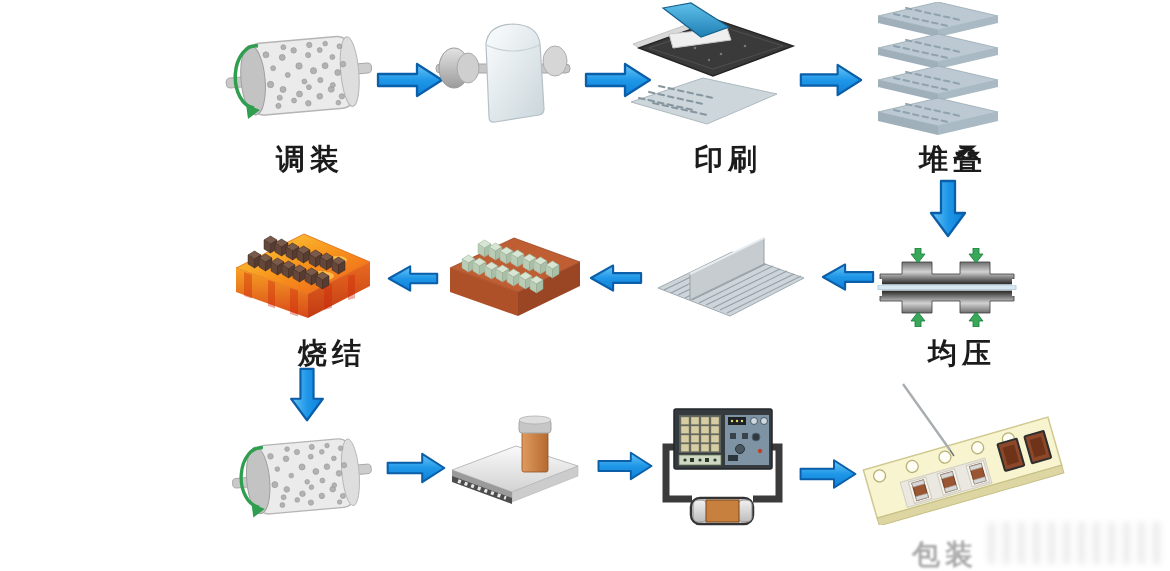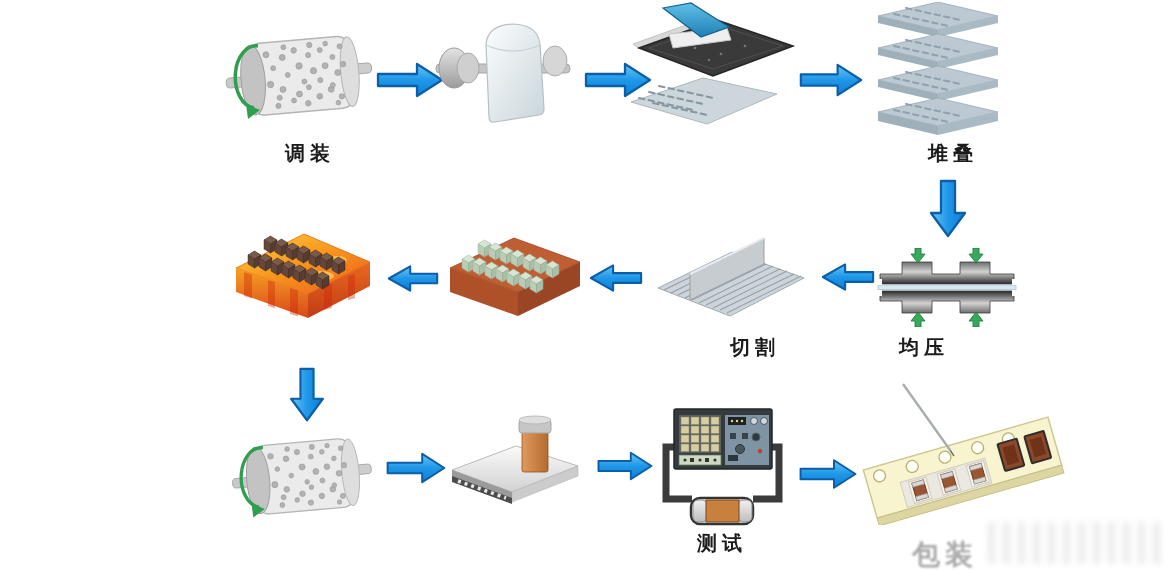--- a/index.html
+++ b/index.html
@@ -1,19 +1,19 @@
 <!DOCTYPE html>
 <html><head>
 <meta charset="utf-8">
 <style>
   html,body{margin:0;padding:0;background:#fff;}
   .canvas{position:relative;width:1170px;height:571px;background:#ffffff;overflow:hidden;
           font-family:"Liberation Serif","DejaVu Serif",serif;}
   .abs{position:absolute;}
-  .lbl{position:absolute;text-align:center;font-weight:700;font-size:20px;color:#1b1b1b;
+  .lbl{position:absolute;text-align:center;font-weight:700;font-size:29px;color:#1b1b1b;
        letter-spacing:5px;white-space:nowrap;}
   .lbl.tight{letter-spacing:2px;}
   .lbl.faded{opacity:.38;filter:blur(.8px);font-size:28px;}
   .smear{position:absolute;left:988px;top:522px;width:180px;height:42px;opacity:.5;
          background:repeating-linear-gradient(90deg,rgba(125,125,125,.30) 0 7px,rgba(255,255,255,0) 7px 15px);
          filter:blur(3px);border-radius:4px;}
   svg{display:block;width:100%;height:100%;}
 </style>
 </head>
 <body>
@@ -242,20 +242,21 @@
           <polygon points="136,110 76,124 76,133 136,119" fill="#a9bac4"></polygon>
         <g style="color:#8fa2ad">
             <use href="#dashRow" x="44" y="102"></use>
             <use href="#dashRow" x="32" y="108"></use>
           </g>
       </g>
     </svg>
   </div>
 
   <div class="lbl" style="left:230px;top:140px;width:160px">调装</div>
+  <div class="lbl" style="left:648px;top:140px;width:160px">印刷</div>
   <div class="lbl" style="left:873px;top:140px;width:160px">堆叠</div>
 
   <div class="abs" style="left:927px;top:178px;width:42px;height:62px">
     <svg viewBox="0 0 42 62">
         <path d="M14 3 H28 V35 H38 L21 58 L4 35 H14 Z" fill="url(#gBlueD)" stroke="#0b5ea8" stroke-width="2.3" stroke-linejoin="round"></path>
       </svg>
   </div>
 
   <div class="abs" style="left:876px;top:248px;width:142px;height:79px">
     <svg viewBox="0 0 142 79">
@@ -360,22 +361,22 @@
       <use href="#cubeDark" x="20" y="31"></use>
         <use href="#cubeDark" x="31" y="34"></use>
         <use href="#cubeDark" x="43" y="38"></use>
       <use href="#cubeDark" x="54" y="41"></use>
         <use href="#cubeDark" x="65" y="45"></use>
         <use href="#cubeDark" x="77" y="48"></use>
       <use href="#cubeDark" x="88" y="52"></use>
     </svg>
   </div>
 
-  <div class="lbl" style="left:675px;top:334px;width:160px">切割</div>
-  <div class="lbl" style="left:844px;top:334px;width:160px">均压</div>
+  <div class="lbl" style="left:252px;top:334px;width:160px">烧结</div>
+  <div class="lbl" style="left:882px;top:334px;width:160px">均压</div>
 
   <div class="abs" style="left:286px;top:366px;width:42px;height:58px">
     <svg viewBox="0 0 42 62">
         <path d="M14 3 H28 V35 H38 L21 58 L4 35 H14 Z" fill="url(#gBlueD)" stroke="#0b5ea8" stroke-width="2.3" stroke-linejoin="round"></path>
       </svg>
   </div>
 
   <div class="abs" style="left:225px;top:425px;width:155px;height:105px">
     <svg viewBox="0 0 155 110">
         <use href="#ballmill"></use>
@@ -504,18 +505,17 @@
           <rect x="154" y="81" width="12" height="18" fill="#6e3318"></rect>
           <rect x="178" y="76" width="20" height="28" rx="1" fill="#8d4829" stroke="#2e2e2e" stroke-width="2"></rect>
           <rect x="182" y="81" width="12" height="18" fill="#6e3318"></rect>
         </g>
       </g>
       <line x1="50" y1="4" x2="97" y2="70" stroke="#a8adb0" stroke-width="2.4"></line>
       <line x1="97" y1="70" x2="101" y2="76" stroke="#6a6f72" stroke-width="1.4"></line>
     </svg>
   </div>
 
-  <div class="lbl" style="left:642px;top:530px;width:160px">测试</div>
   <div class="lbl faded" style="left:865px;top:536px;width:160px">包装</div>
 
   <div class="smear"></div>
 
 </div>
 
 </body></html>

